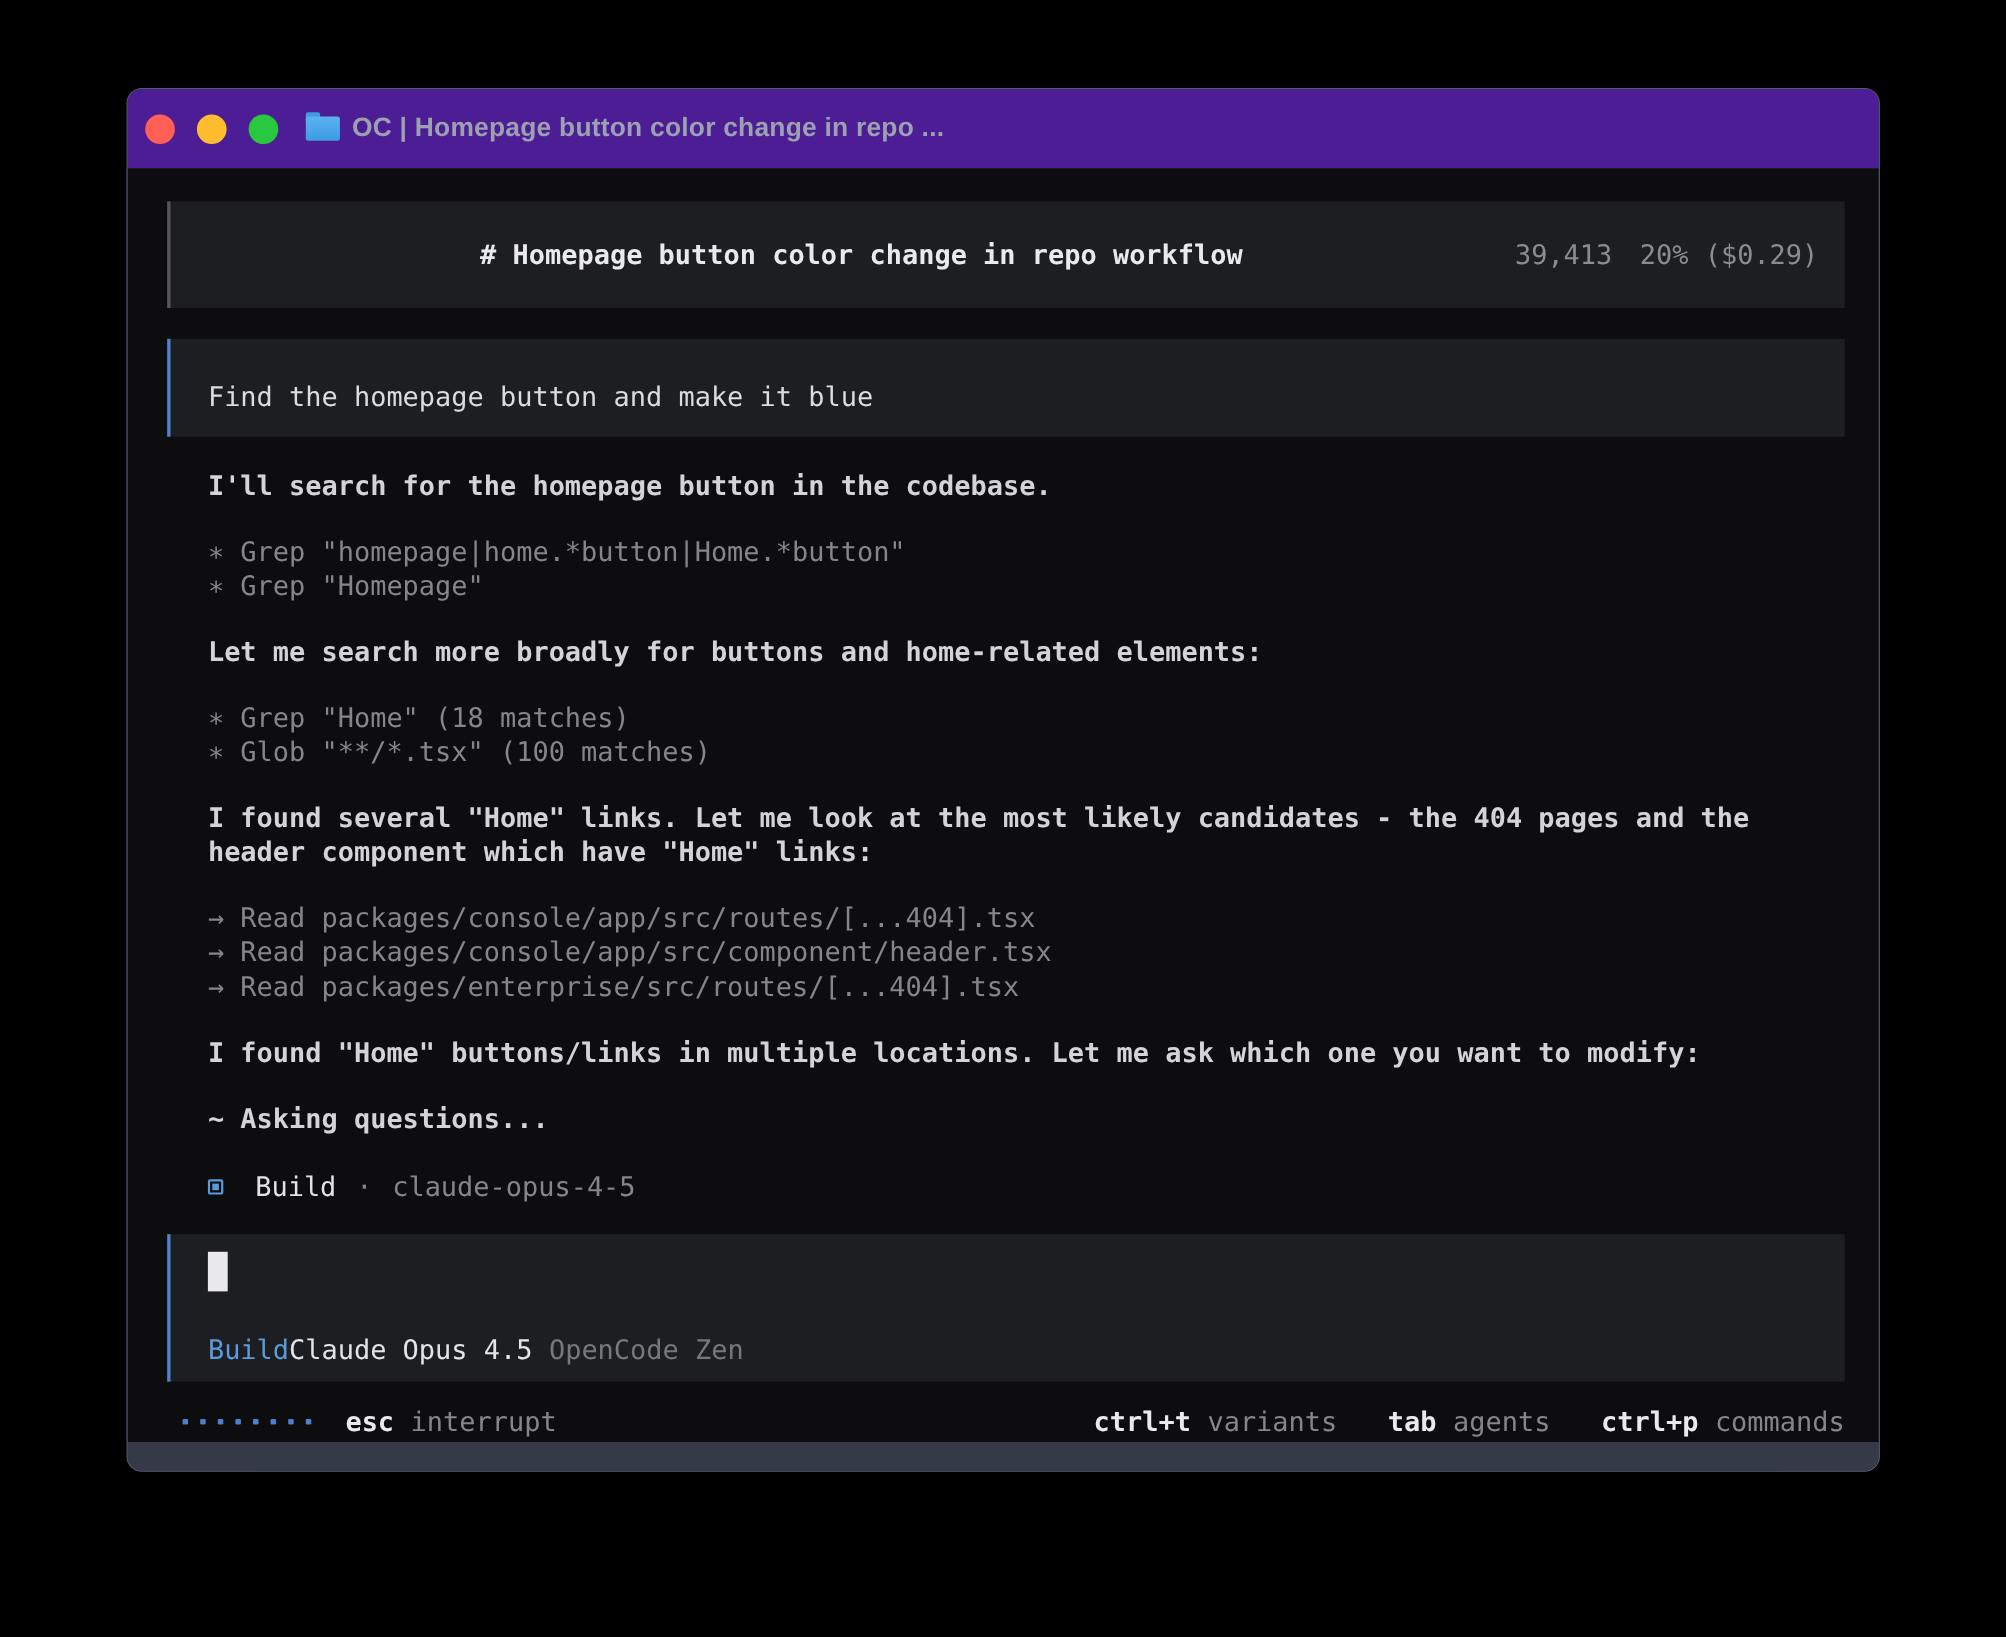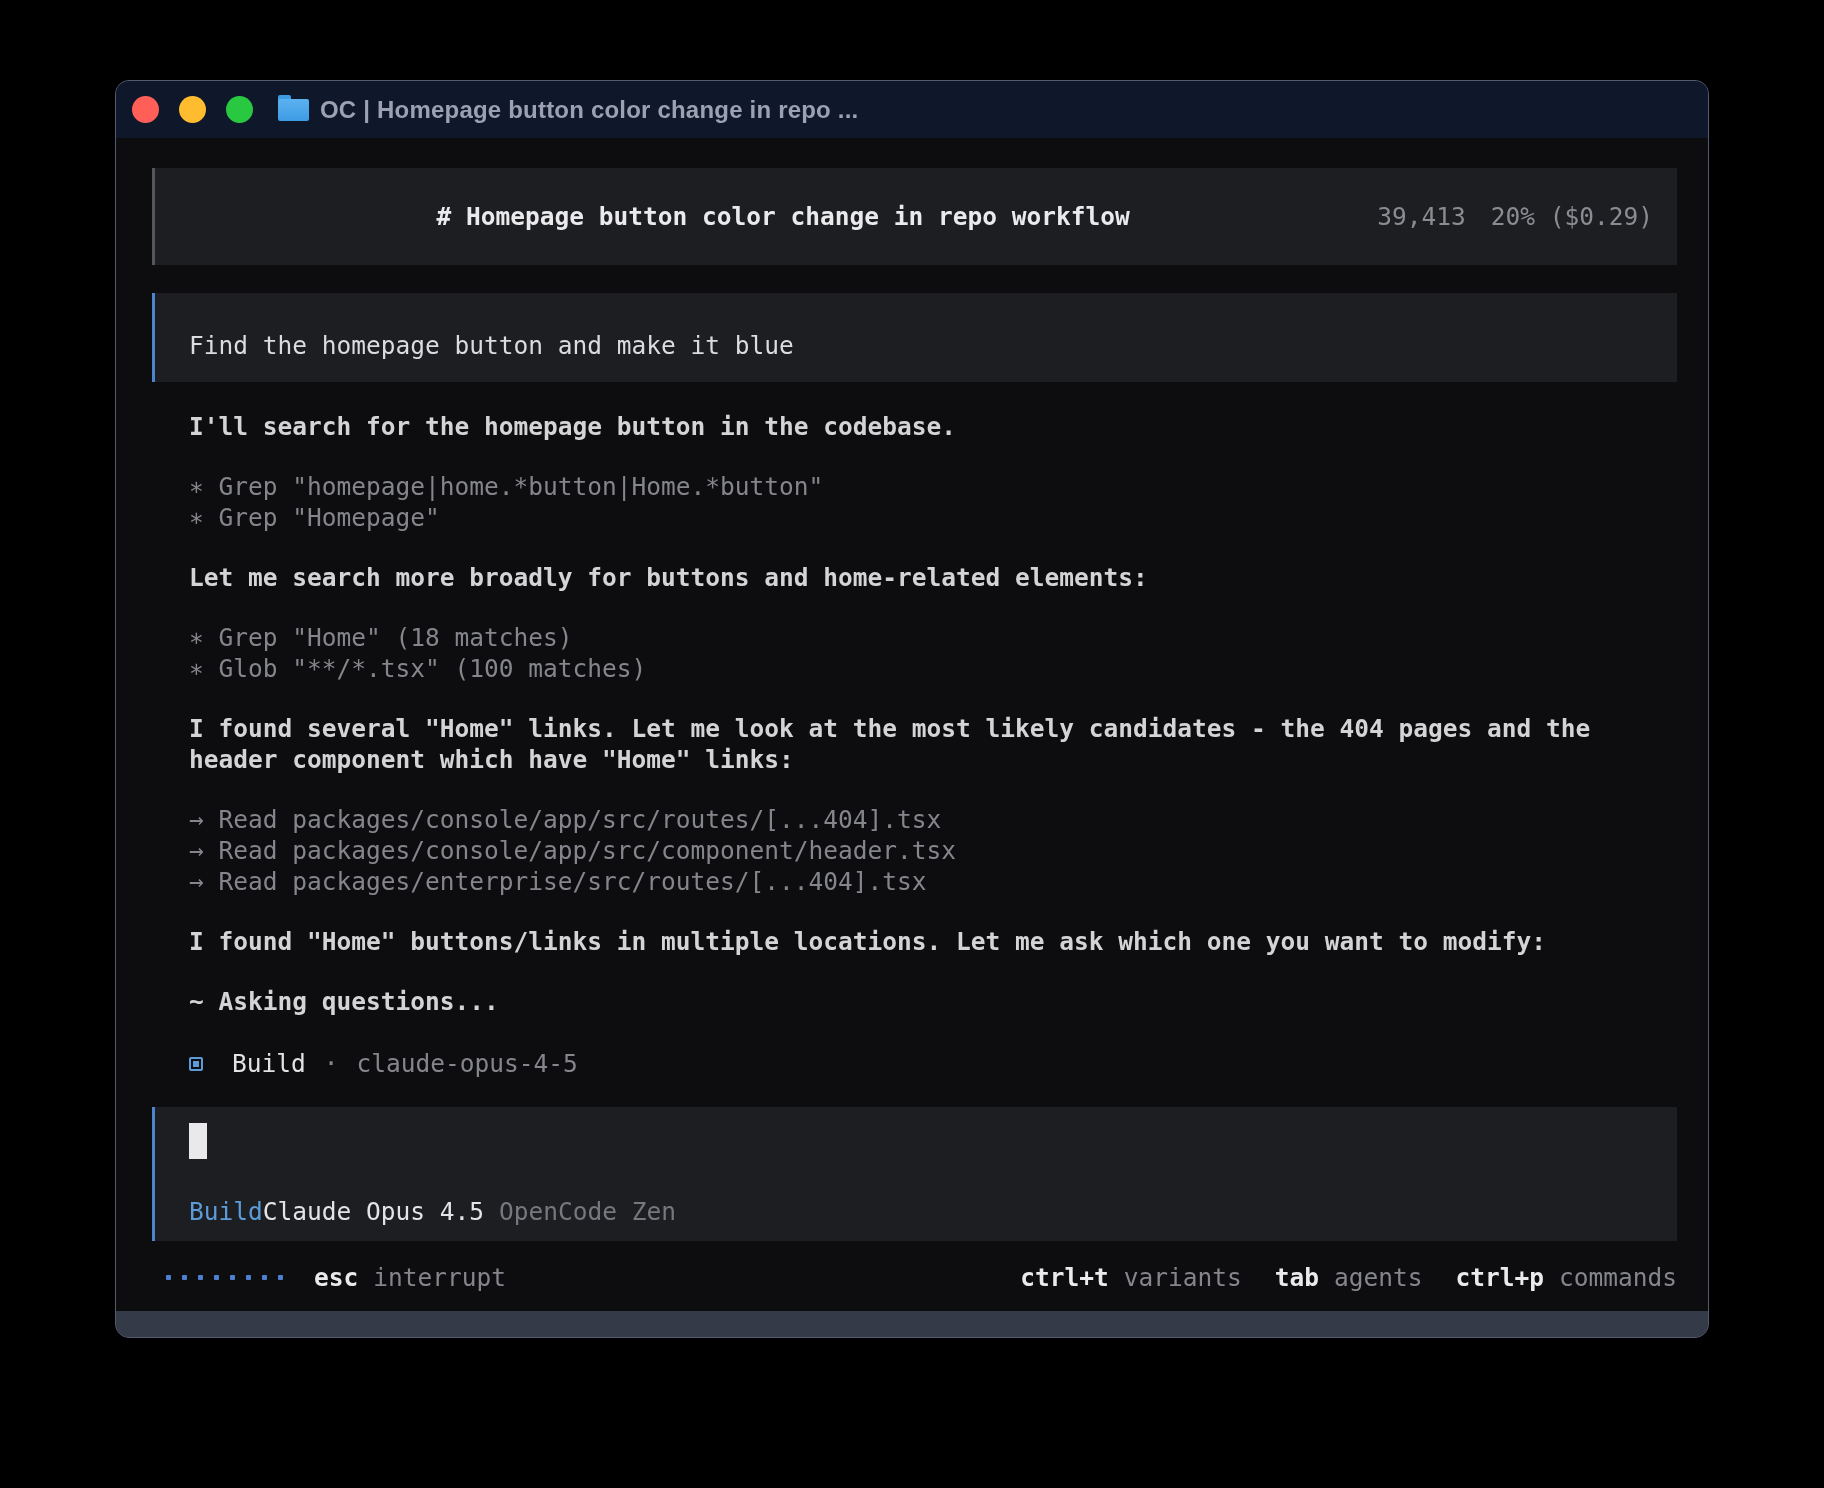--- a/index.html
+++ b/index.html
@@ -8,22 +8,22 @@
     position:relative; width:1824px; height:1488px; background:#000;
     font-family:"DejaVu Sans Mono", monospace; overflow:hidden;
   }
   .window {
     position:absolute; left:115px; top:80px; width:1594px; height:1258px;
     background:#353a49; border:1px solid #555a6d; border-radius:14px;
     display:flex; flex-direction:column; overflow:hidden;
   }
   
   .titlebar {
-    height:57px; flex:0 0 auto; display:flex; align-items:center;
-    padding:0 16px; background:#0f172a;
+    height:72px; flex:0 0 auto; display:flex; align-items:center;
+    padding:0 16px; background:#4c1d95;
   }
   .traffic-lights { display:flex; gap:20px; }
   .tl { width:27px; height:27px; border-radius:50%; display:block; }
   .tl.red    { background:#ff5f57; }
   .tl.yellow { background:#febc2e; }
   .tl.green  { background:#28c840; }
   .folder-icon { position:relative; width:31px; height:22px; margin-left:25px; }
   .folder-icon::before {
     content:""; position:absolute; left:0; top:-4px; width:13px; height:8px;
     background:#3d9be4; border-radius:2px 2px 0 0;
@@ -76,21 +76,21 @@
   .input-meta .mode { color:#5b9bd9; }
   .input-meta .model { color:#e4e4e6; }
   .input-meta .provider { color:#77787e; margin-left:15px; }
   
   .statusbar { margin-top:21px; display:flex; align-items:center; }
   .spinner { display:flex; gap:11px; margin-left:14px; flex:0 0 auto; }
   .spinner .dot { width:5px; height:5px; border-radius:1px; background:#4d7fd0; display:block; }
   .sb-key { font-weight:bold; color:#eaeaec; white-space:pre; }
   .sb-label { color:#85868c; margin-left:15px; white-space:pre; }
   .statusbar .first-key { margin-left:31px; }
-  .hints { margin-left:auto; display:flex; align-items:center; }
+  .hints { margin-left:auto; display:flex; align-items:center;gap:13px; }
   .hint { display:flex; align-items:baseline; margin-left:33px; }
   
   .bottom-strip { height:26px; flex:0 0 auto; background:#353a49; }
 </style>
 </head>
 <body>
 
 <div class="desktop">
   <div class="window">
 

